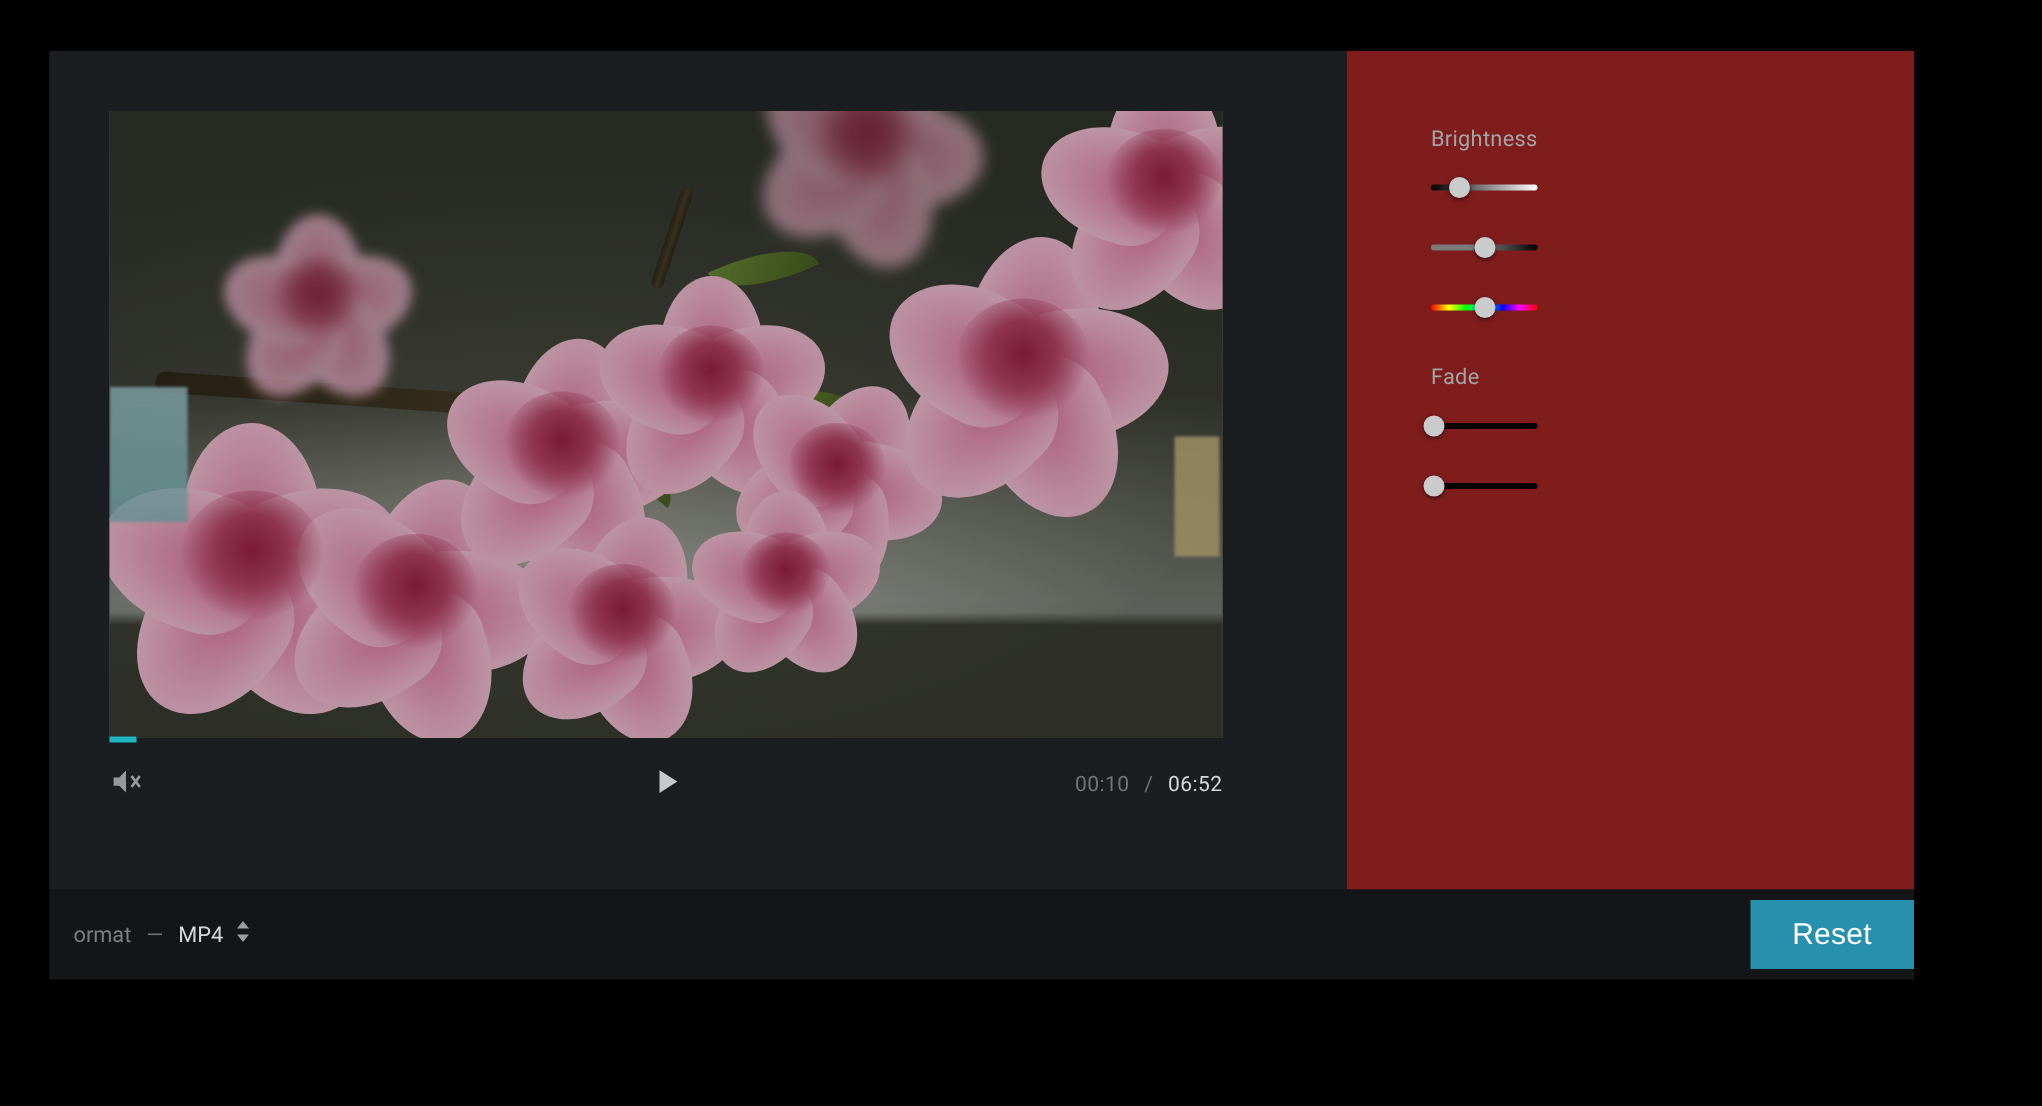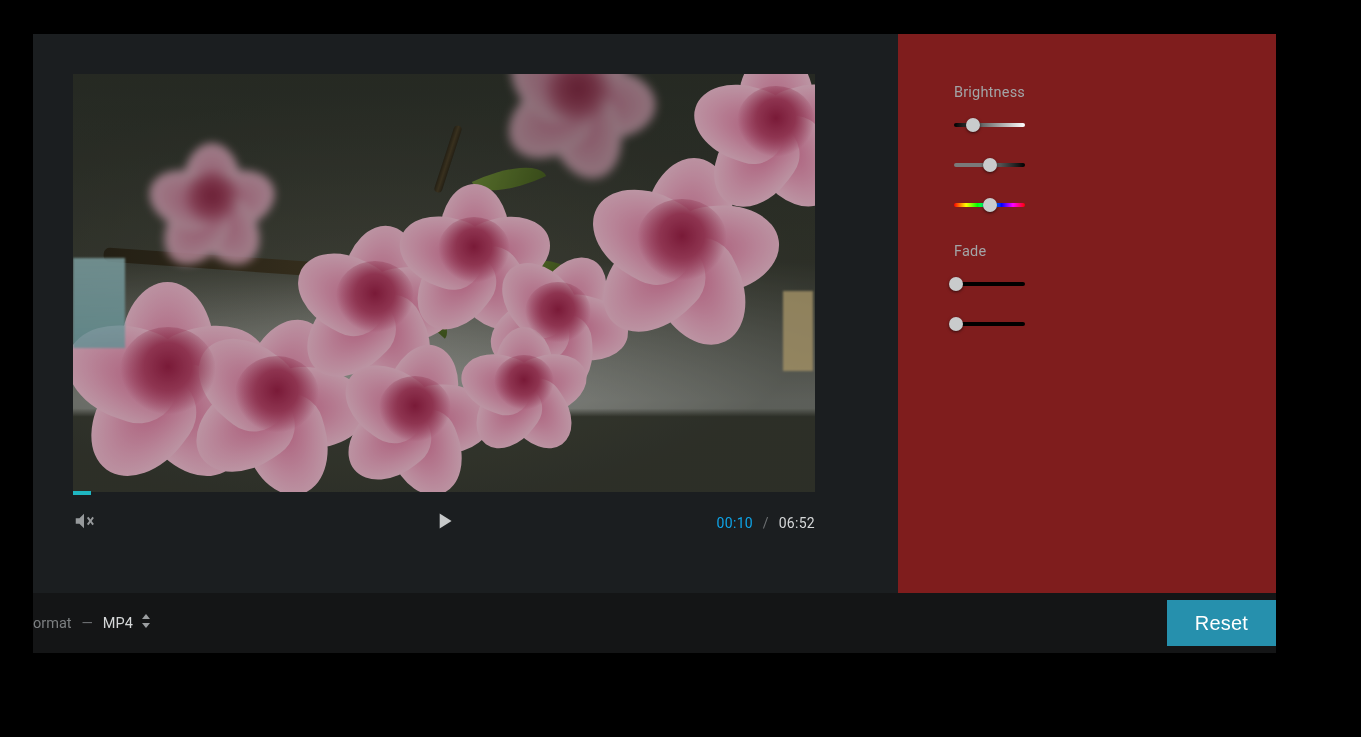--- a/index.html
+++ b/index.html
@@ -89,21 +89,21 @@
     position:absolute; left:50%; top:50%;
     transform: translate(-50%, -50%);
     color:#c7c9ca; cursor:pointer;
   }
   .time-block {
     position:absolute; right:0; top:50%;
     transform: translateY(-50%);
     font-size:14px;
     letter-spacing:0.3px;
   }
-  .time-current { color:#0ea5e9; }
+  .time-current { color:#737373; }
   .time-sep { color:#6e7173; margin:0 6px; }
   .time-total { color:#d5d7d8; }
 
   .adjust-pane {
     flex:1;
     background:#7f1d1d;
     padding: 50px 56px 30px 56px;
     display:flex;
     flex-direction:row;
   }
@@ -140,21 +140,21 @@
   .track-vignette   { background: linear-gradient(90deg, #c9cbcc 0%, #000 5%, #000 100%); }
 
   .reset-row { text-align:right; margin-top:auto; padding-bottom:6px; }
   .reset-link { color:#8e9193; font-size:14px; cursor:pointer; }
 
   .bottom-bar {
     height:60px;
     background:#141516;
     display:flex;
     position:relative;
-    padding: 0 0 0 0;
+    padding: 0 0 0 16px;
   }
   .format-block {
     display:flex; align-items:center;
     color:#9b9ea0; font-size:14.5px;
     gap:10px;
   }
   .format-prefix { color:#7c7f81; }
   .format-dash { color:#6e7173; }
   .format-value { color:#d5d7d8; display:flex; align-items:center; gap:8px; cursor:pointer; }
   .stepper-icon { color:#9b9ea0; }

